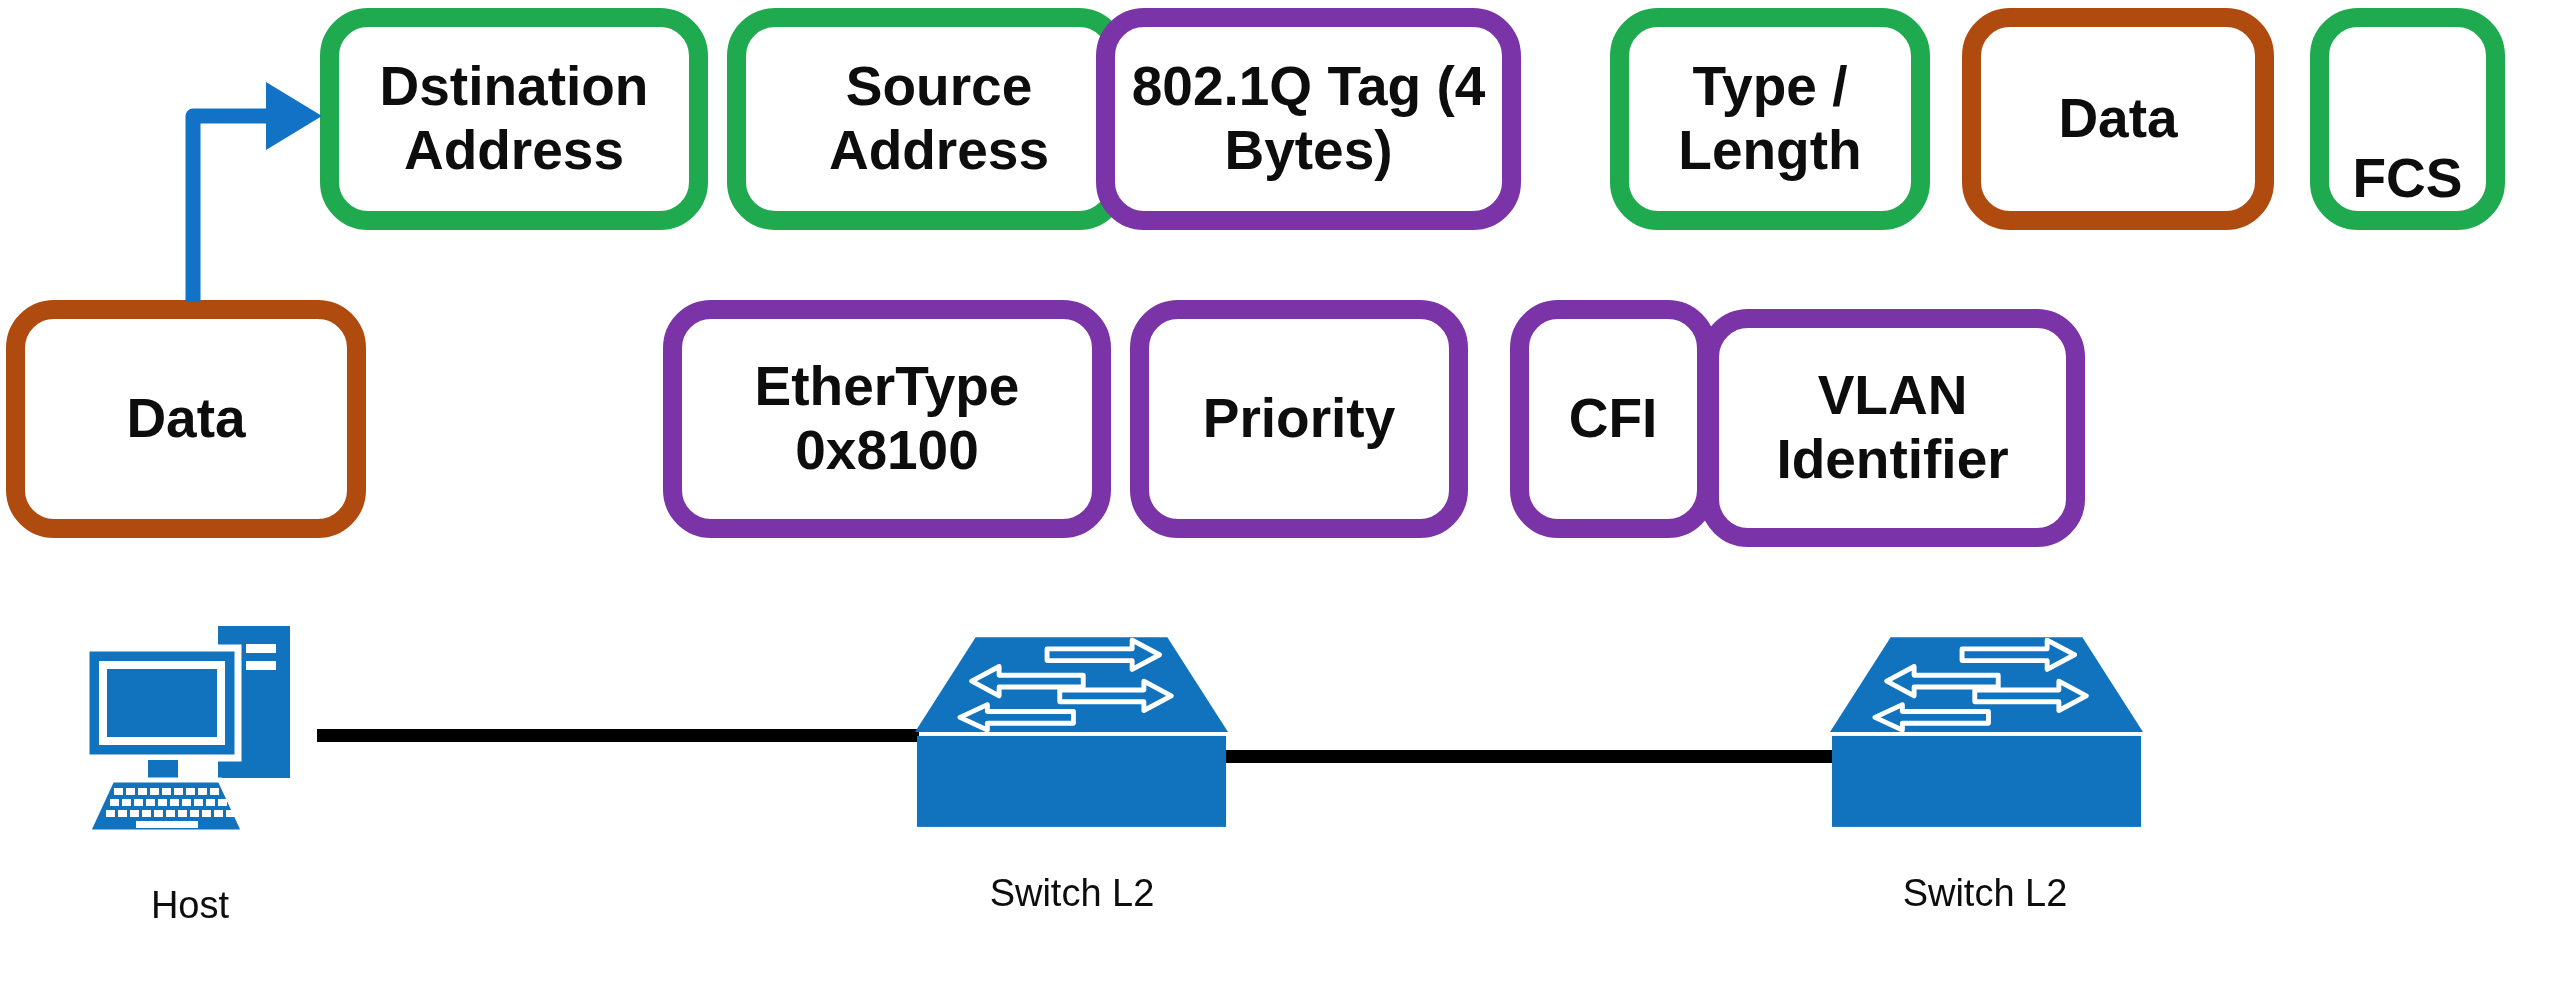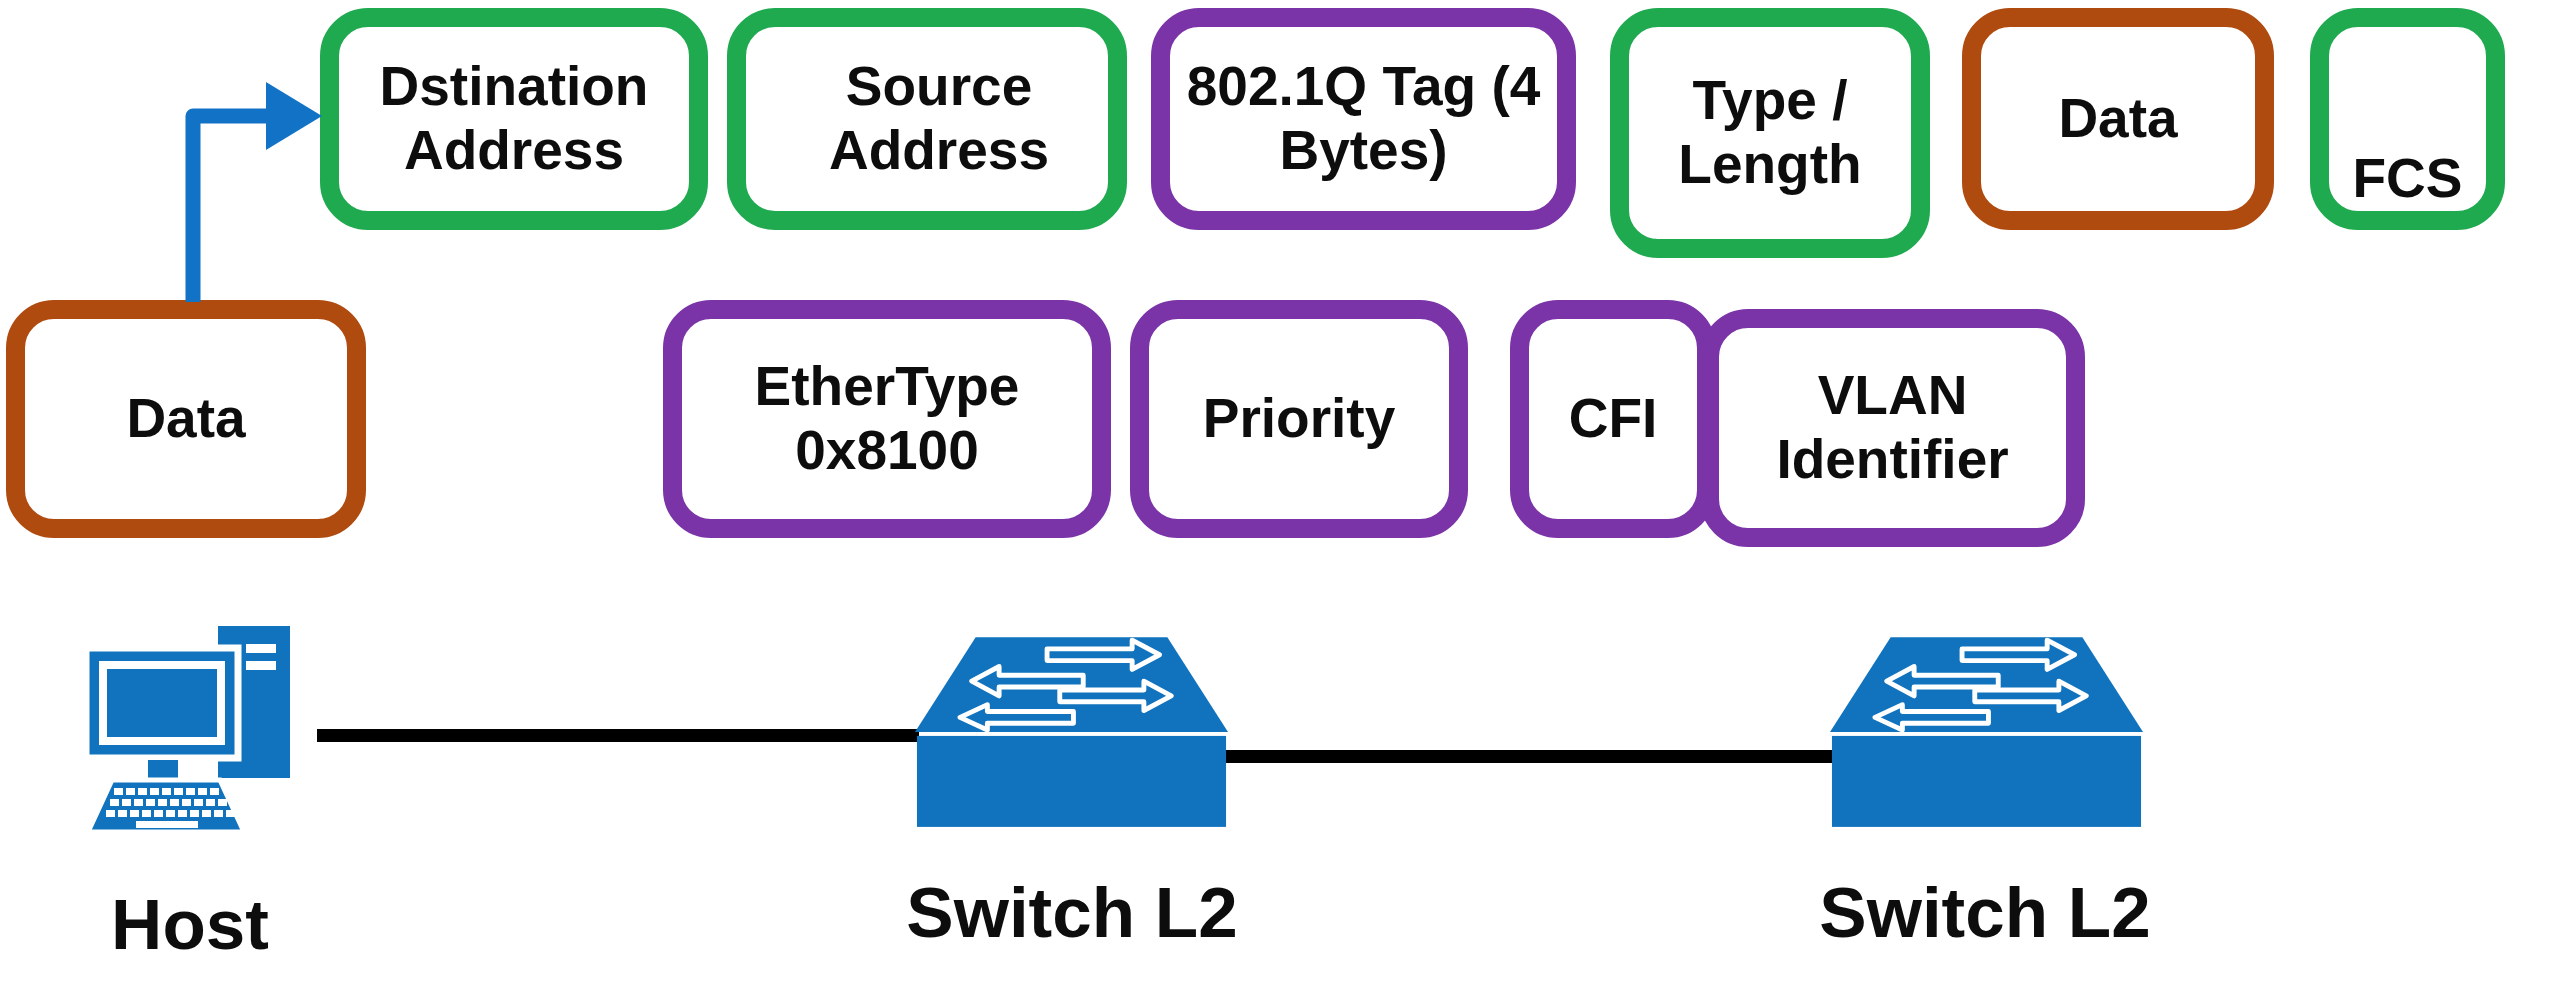--- a/index.html
+++ b/index.html
@@ -11,43 +11,43 @@
     position:absolute;box-sizing:border-box;
     border:19px solid #000;border-radius:48px;background:#fff;
     display:flex;align-items:center;justify-content:center;text-align:center;
     font-weight:700;font-size:55px;line-height:1.16;padding:0 12px;
   }
   .fbox.green{border-color:var(--green);}
   .fbox.purple{border-color:var(--purple);}
   .fbox.brown{border-color:var(--brown);}
   .link-line{position:absolute;height:13px;background:var(--link);}
   .dev-label{
-    position:absolute;font-weight:700;font-size:71px;text-align:center;
+    position:absolute;font-weight:400;font-size:38px;text-align:center;
   }
   .arrow-svg{position:absolute;left:180px;top:78px;width:150px;height:230px;color:var(--arrow_blue);}
   .host-svg{position:absolute;left:70px;top:620px;width:250px;height:228px;color:var(--device_blue);}
   .switch-svg{position:absolute;width:313px;height:196px;color:var(--device_blue);}
   #switch1-icon{left:915px;top:635px;}
   #switch2-icon{left:1830px;top:635px;}
 </style>
 </head>
 <body>
 
 <div id="canvas">
 
   <div class="fbox green" style="left:320px;top:8px;width:388px;height:222px;">
     <span>Dstination Address</span>
   </div>
   <div class="fbox green" style="left:727px;top:8px;width:400px;height:222px;padding-left:36px;">
     <span>Source Address</span>
   </div>
-  <div class="fbox purple" style="left:1151px;top:8px;width:425px;height:222px;">
+  <div class="fbox purple" style="left:1096px;top:8px;width:425px;height:222px;">
     <span>802.1Q Tag (4 Bytes)</span>
   </div>
-  <div class="fbox green" style="left:1610px;top:8px;width:320px;height:250px;">
+  <div class="fbox green" style="left:1610px;top:8px;width:320px;height:222px;">
     <span>Type / Length</span>
   </div>
   <div class="fbox brown" style="left:1962px;top:8px;width:312px;height:222px;">
     <span>Data</span>
   </div>
   <div class="fbox green" style="left:2310px;top:8px;width:195px;height:222px;align-items:flex-end;">
     <span>FCS</span>
   </div>
 
   <div class="fbox brown" style="left:6px;top:300px;width:360px;height:238px;">

